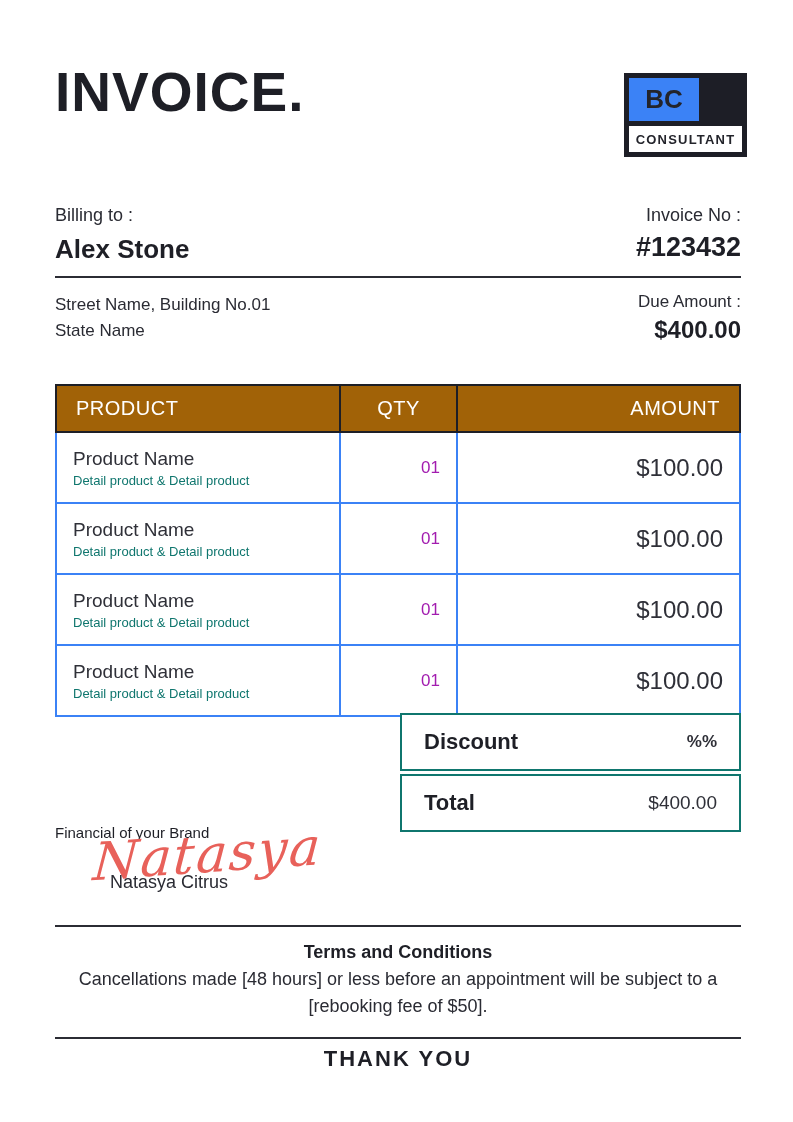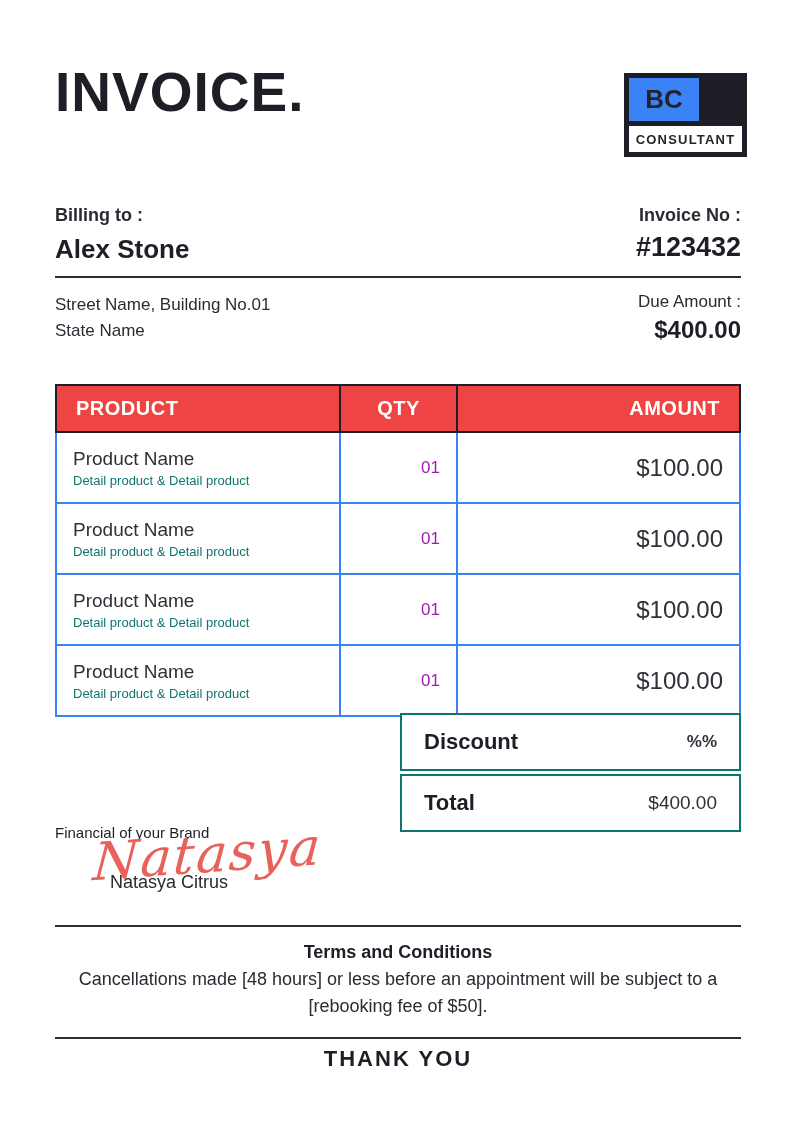--- a/index.html
+++ b/index.html
@@ -20,40 +20,40 @@
   .header { position: absolute; top: 62px; left: 0; right: 0; display: flex; justify-content: space-between; align-items: flex-start; }
   .title { font-size: 55px; font-weight: 800; letter-spacing: 1px; color: #1e1f26; line-height: 1.1; }
   .logo { width: 123px; height: 84px; background: #1d1e26; padding: 5px; display: flex; flex-direction: column; margin-top: 11px; margin-right: -6px; }
   .logo-top { display: flex; height: 43px; }
   .logo-bc { width: 70px; background: #3b82f6; display: flex; align-items: center; justify-content: center; font-size: 26px; font-weight: 700; color: #23242b; }
   .logo-black { flex: 1; background: #1d1e26; }
   .logo-bottom { margin-top: 5px; flex: 1; background: #ffffff; display: flex; align-items: center; justify-content: center; font-size: 13px; font-weight: 700; letter-spacing: 1.2px; color: #23242b; }
 
   
   .bill-row { position: absolute; top: 205px; left: 0; right: 0; display: flex; justify-content: space-between; }
-  .label { font-size: 18px; color: #2a2b33; font-weight: bold; }
+  .label { font-size: 18px; color: #2a2b33; }
   .bill-name { font-size: 26px; font-weight: 700; margin-top: 8px; color: #1e1f26; }
   .right-col { text-align: right; }
   .inv-no { font-size: 27px; font-weight: 800; margin-top: 6px; color: #1e1f26; }
 
   .divider { position: absolute; left: 0; right: 0; height: 2px; background: #2b2c34; }
   .div1 { top: 276px; }
   .div2 { top: 925px; }
   .div3 { top: 1037px; }
 
   
   .contact-row { position: absolute; top: 292px; left: 0; right: 0; display: flex; justify-content: space-between; }
   .contact-line { font-size: 17px; line-height: 26px; color: #2a2b33; }
   .due-label { font-size: 17px; color: #2a2b33; }
   .due-amount { font-size: 24px; font-weight: 700; margin-top: 4px; color: #1e1f26; }
 
   
   .table { position: absolute; top: 384px; left: 0; width: 686px; border-collapse: collapse; }
   .table th {
-    background: #ef4444; color: #ffffff; font-size: 20px; font-weight: 700;
+    background: #a16207; color: #ffffff; font-size: 20px; font-weight: 400;
     letter-spacing: 0.5px; height: 47px; padding: 0 19px; border: 2px solid #1d1e26;
   }
   .th-product { text-align: left; width: 285px; }
   .th-qty { text-align: center; width: 117px; }
   .th-amount { text-align: right; width: 284px; }
   .table td { border: 2px solid #3b82f6; height: 71px; padding: 0 16px; vertical-align: middle; }
   .cell-product .p-name { font-size: 19px; color: #2f3038; }
   .cell-product .p-detail { font-size: 13px; color: #0f766e; margin-top: 3px; }
   .cell-qty { text-align: right; font-size: 17px; color: #a21caf; }
   .cell-amount { text-align: right; font-size: 24px; color: #2f3038; }

